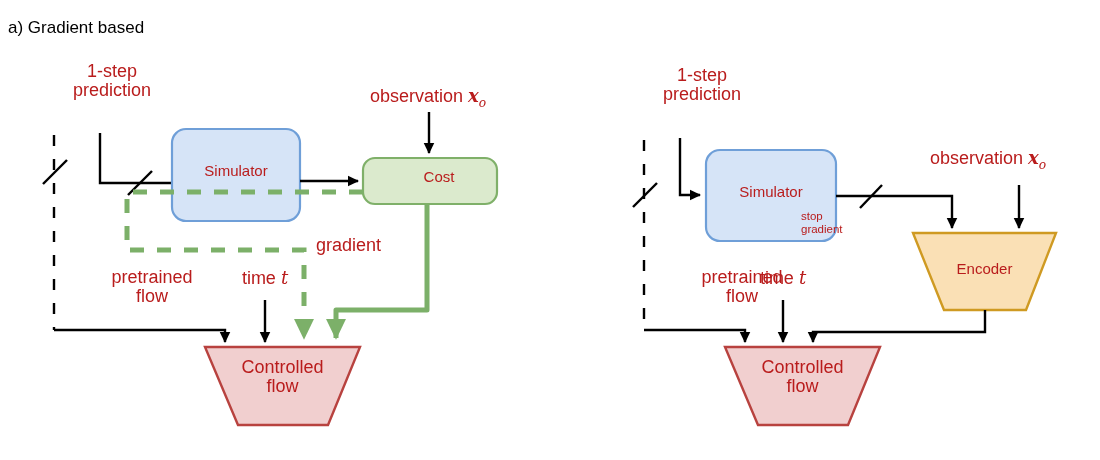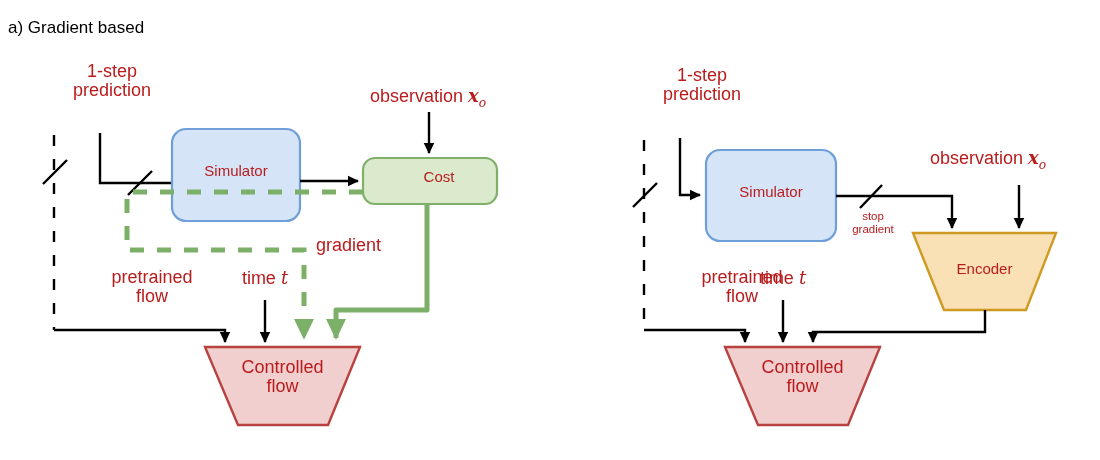--- a/index.html
+++ b/index.html
@@ -174,21 +174,21 @@
     <div>prediction</div>
   </div>
 
   <div class="lbl" style="left:885px; top:148px; width:206px; text-align:center;">
     <span>observation</span>
     <span class="mathvar"><span>x</span><sub>o</sub></span>
   </div>
 
   <div class="lbl boxtext" style="left:706px; top:184px; width:130px;">Simulator</div>
 
-  <div class="lbl small" style="left:833px; top:210px; width:80px; text-align:center;">
+  <div class="lbl small" style="left:801px; top:210px; width:80px; text-align:left;">
     <div>stop</div>
     <div>gradient</div>
   </div>
 
   <div class="lbl boxtext" style="left:913px; top:261px; width:143px;">Encoder</div>
 
   <div class="lbl" style="left:672px; top:268px; width:140px; text-align:center;">
     <div>pretrained</div>
     <div>flow</div>
   </div>

